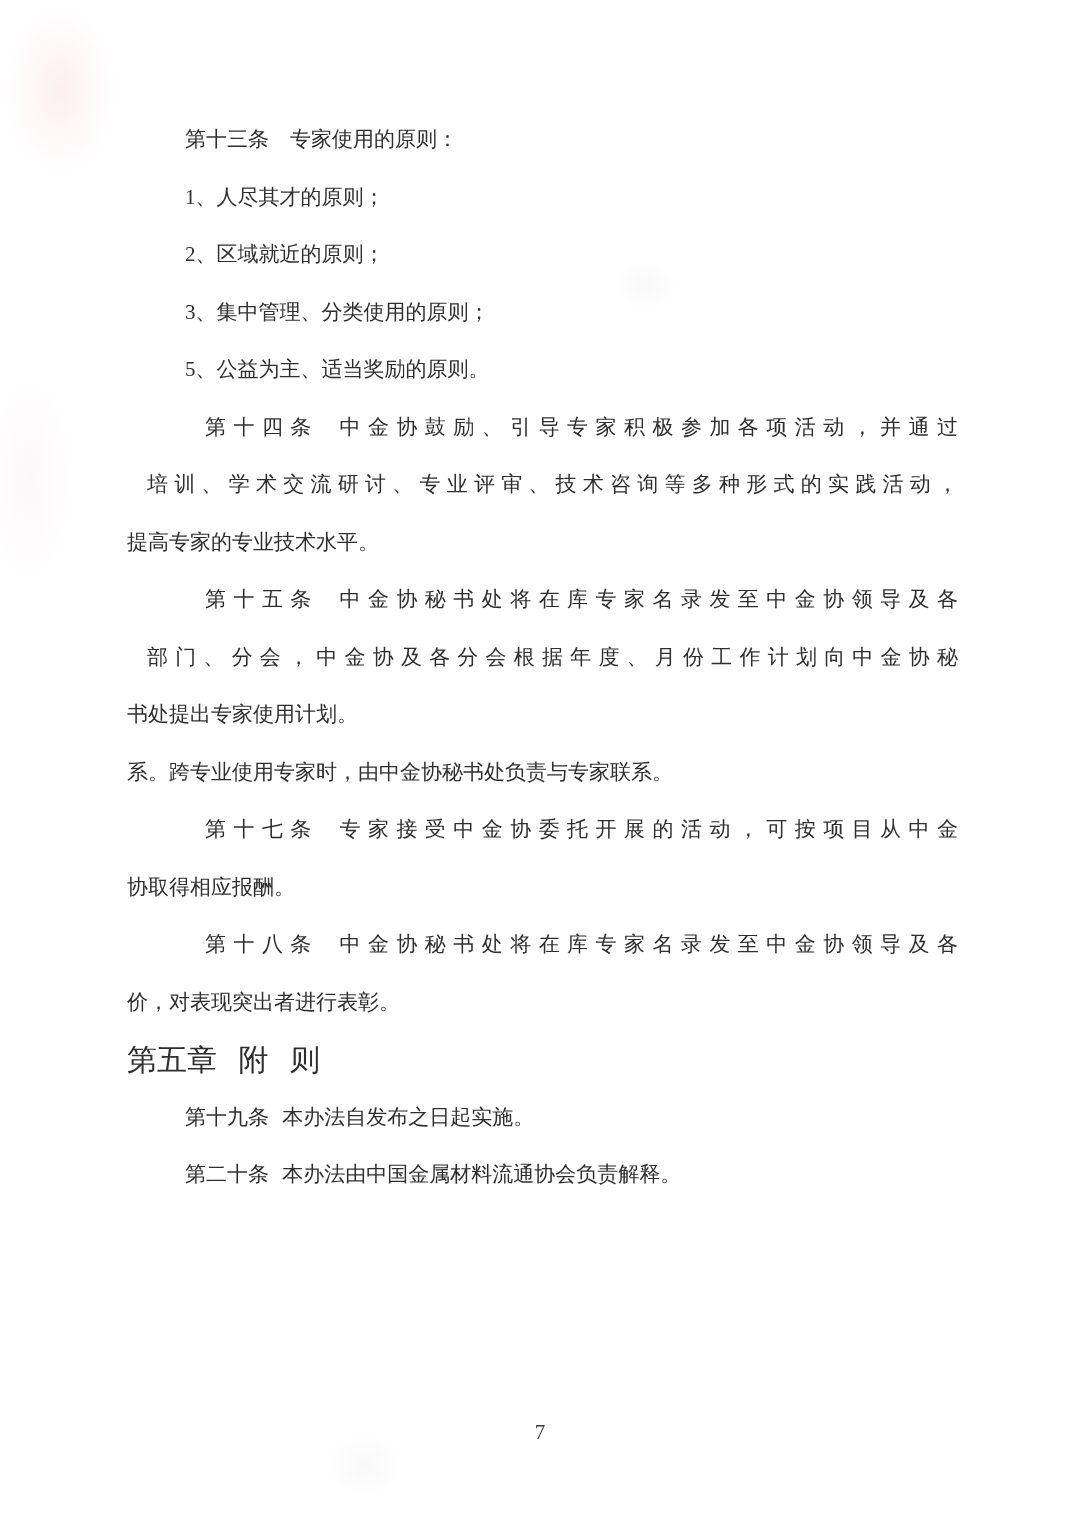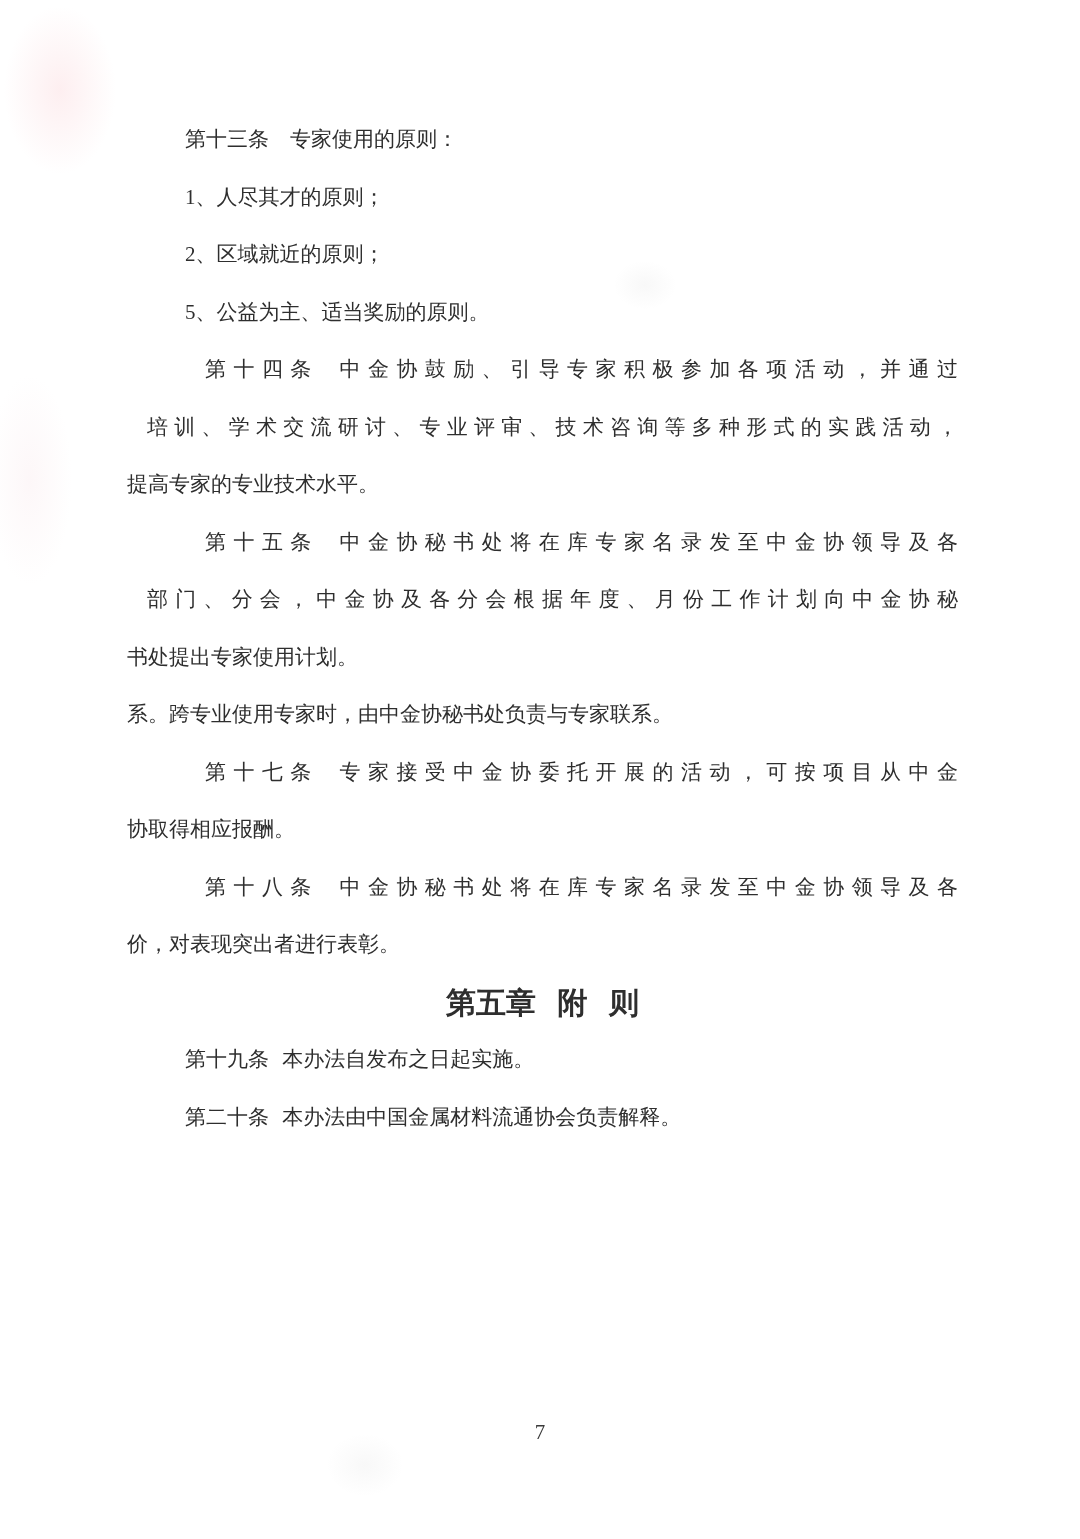--- a/index.html
+++ b/index.html
@@ -62,22 +62,22 @@
   }
   
   .line.jlast{
     white-space:normal;
     text-align:justify;
     text-align-last:justify;
     overflow:hidden;
     margin-left:20px;
   }
   .line.heading{
-    font-weight:bold;
-    text-align:center;
+    font-weight:normal;
+    text-align:left;
     font-size:30px;
     word-spacing:14px;
     padding-left:0;
   }
   .page-number{
     position:absolute;
     left:0; top:1417px;
     width:1080px;
     text-align:center;
     font-size:21px;
@@ -90,20 +90,21 @@
 
 <div class="smudge pink-tl"></div>
 <div class="smudge pink-left"></div>
 <div class="smudge gray-mid"></div>
 <div class="smudge gray-bottom"></div>
 
 <div class="textblock">
   <div class="line indent">第十三条　专家使用的原则：</div>
   <div class="line indent">1、人尽其才的原则；</div>
   <div class="line indent">2、区域就近的原则；</div>
+  <div class="line indent">3、集中管理、分类使用的原则；</div>
   <div class="line indent">5、公益为主、适当奖励的原则。</div>
   <div class="line indent jlast">第十四条 中金协鼓励、引导专家积极参加各项活动，并通过</div>
   <div class="line jlast">培训、学术交流研讨、专业评审、技术咨询等多种形式的实践活动，</div>
   <div class="line">提高专家的专业技术水平。</div>
   <div class="line indent jlast">第十五条 中金协秘书处将在库专家名录发至中金协领导及各</div>
   <div class="line jlast">部门、分会，中金协及各分会根据年度、月份工作计划向中金协秘</div>
   <div class="line">书处提出专家使用计划。</div>
   <div class="line">系。跨专业使用专家时，由中金协秘书处负责与专家联系。</div>
   <div class="line indent jlast">第十七条 专家接受中金协委托开展的活动，可按项目从中金</div>
   <div class="line">协取得相应报酬。</div>

